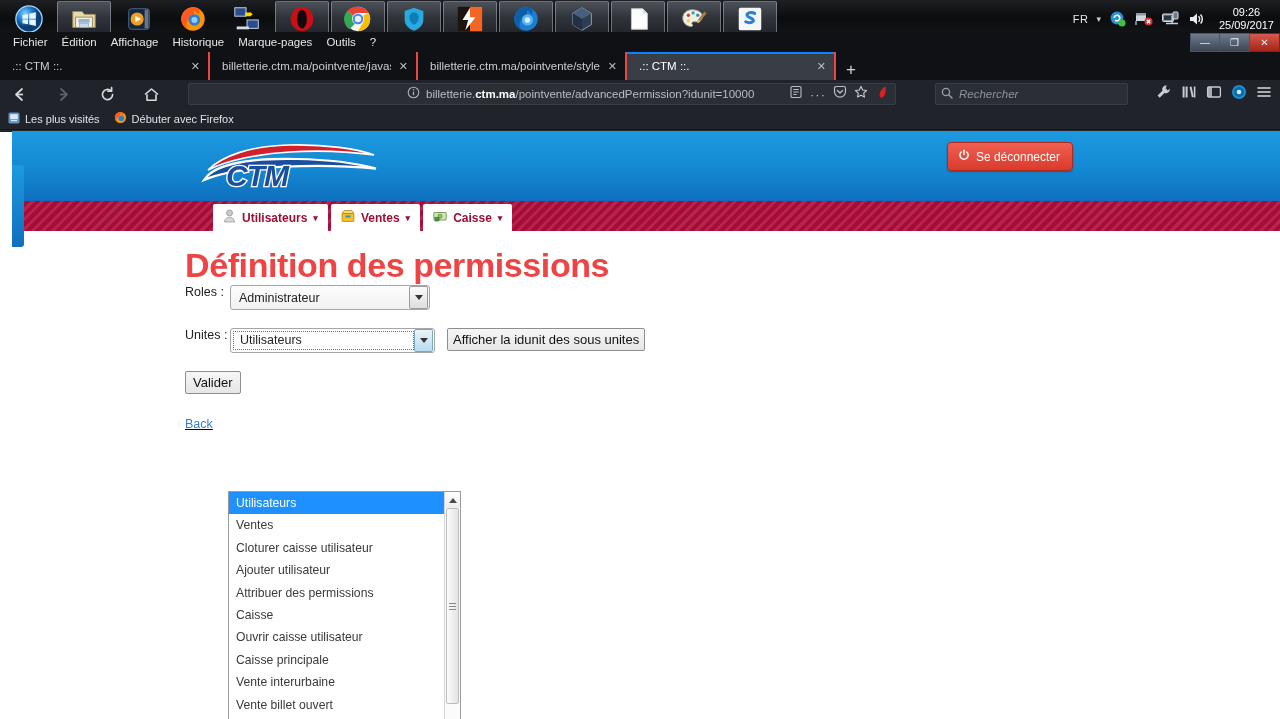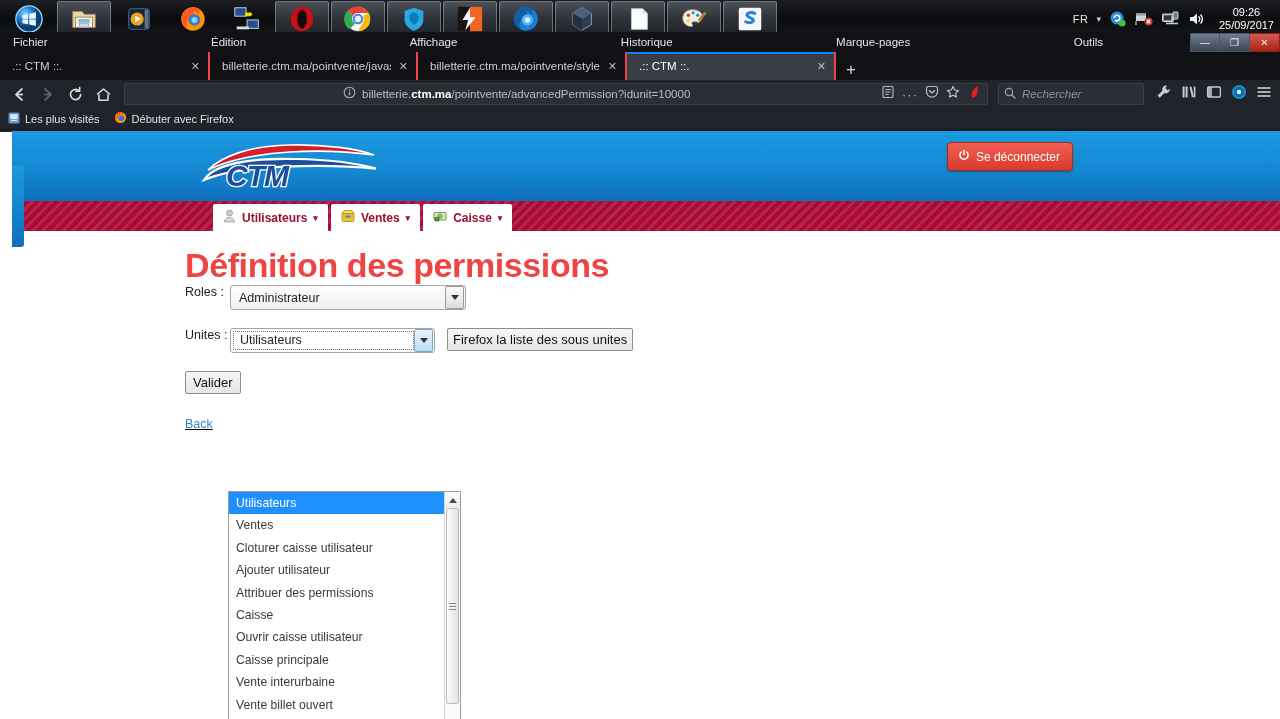--- a/index.html
+++ b/index.html
@@ -55,21 +55,21 @@
   .wc:first-child { border-left:1px solid #4a5568; }
   .wc.close { background: linear-gradient(180deg,#d65a4e,#a52518); border-color:#8d2013; }
 
   
   .browser {
     position:absolute; left:0; top:32px; width:1280px; height:100px;
     background:#20232a;
   }
   .menubar {
     height:20px; display:flex; align-items:center; gap:0px;
-    padding-left:6px; background:#0f1114;justify-content:space-between;
+    padding-left:6px; background:#0f1114;
   }
   .menubar .mi {
     color:#e6e6e6; font-size:11.5px; padding:2px 7px; white-space:nowrap;
   }
 
   .tabstrip {
     height:28px; background:#0f1114; display:flex; align-items:flex-end;
     padding-left:0px;
   }
   .tab {
@@ -81,34 +81,34 @@
   .tab .ttl { overflow:hidden; text-overflow:clip; white-space:nowrap; flex:1; }
   .tab .tclose { margin-left:8px; color:#b9bec6; font-size:11px; }
   .tab.active {
     background:#393d45; color:#ffffff;
     box-shadow: inset 0 2px 0 0 #0a84ff;
   }
   .newtab { color:#d2d6dc; font-size:17px; padding:0 10px 2px 10px; line-height:1; }
 
   .navbar {
     height:28px; background:#20232a; display:flex; align-items:center;
-    padding:0 6px; gap:2px;
+    padding:0 6px; gap:18px;
   }
   .navbtn { width:26px; height:24px; display:flex; align-items:center; justify-content:center; }
   .navbtn svg { display:block; }
   .urlbar {
     flex:1; height:22px; margin-left:6px;
     background:#2a2e35; border:1px solid #3a3f47; border-radius:2px;
     display:flex; align-items:center; padding:0 4px; gap:6px;
   }
   .url-text { color:#b8bdc6; font-size:11.5px; white-space:nowrap; }
   .url-text b { color:#ffffff; font-weight:bold; }
   .url-icons { display:flex; align-items:center; gap:7px; margin-left:auto; padding-right:2px; }
   .searchbar {
-    width:146px; height:22px; margin-left:8px;
+    width:193px; height:22px; margin-left:21px;
     background:#2a2e35; border:1px solid #3a3f47; border-radius:2px;
     display:flex; align-items:center; padding:0 5px; gap:6px;
   }
   .searchbar .ph { color:#8d939c; font-size:11.5px; font-style:italic; }
   .navright { display:flex; align-items:center; gap:9px; margin-left:10px; padding-right:2px; }
 
   .bookmarks {
     height:22px; background:#20232a; display:flex; align-items:center;
     padding-left:8px; gap:14px; border-bottom:1px solid #15171b;
   }
@@ -176,21 +176,21 @@
   .selbox .arrowbtn {
     width:19px; height:23px; margin-right:1px;
     background: linear-gradient(180deg,#fbfbfb,#dedede);
     border:1px solid #9b9b9b; border-radius:2px;
     display:flex; align-items:center; justify-content:center;
   }
   .selbox .arrowbtn i {
     width:0;height:0;border-left:4px solid transparent;border-right:4px solid transparent;
     border-top:5px solid #333; display:block;
   }
-  #roles-select { width:236px; }
+  #roles-select { width:200px; }
   #unites-select { width:205px; background:#ffffff; }
   #unites-select .selval {
     border:1px dotted #6f6f6f; height:19px; line-height:17px;
     margin-left:2px; padding-left:6px; color:#222;
   }
   #unites-select .arrowbtn {
     background: linear-gradient(180deg,#eaf4fb,#b9dcf0);
     border:1px solid #7aa8c4;
   }
 
@@ -655,21 +655,21 @@
     </div>
 
     <div class="formrow">
       <span class="lbl">Unites :</span>
       <div class="selbox" id="unites-select">
         <span class="selval">Utilisateurs</span>
         <span class="arrowbtn">
             <i></i>
           </span>
       </div>
-      <button class="btn-gray" id="afficher-btn">Firefox la liste des sous unites</button>
+      <button class="btn-gray" id="afficher-btn">Afficher la idunit des sous unites</button>
     </div>
 
     <div style="margin-top:14px">
       <button class="btn-gray" id="valider-btn">Valider</button>
     </div>
 
     <div class="backrow">
       <a class="backlink" href="#">Back</a>
     </div>
   </div>

